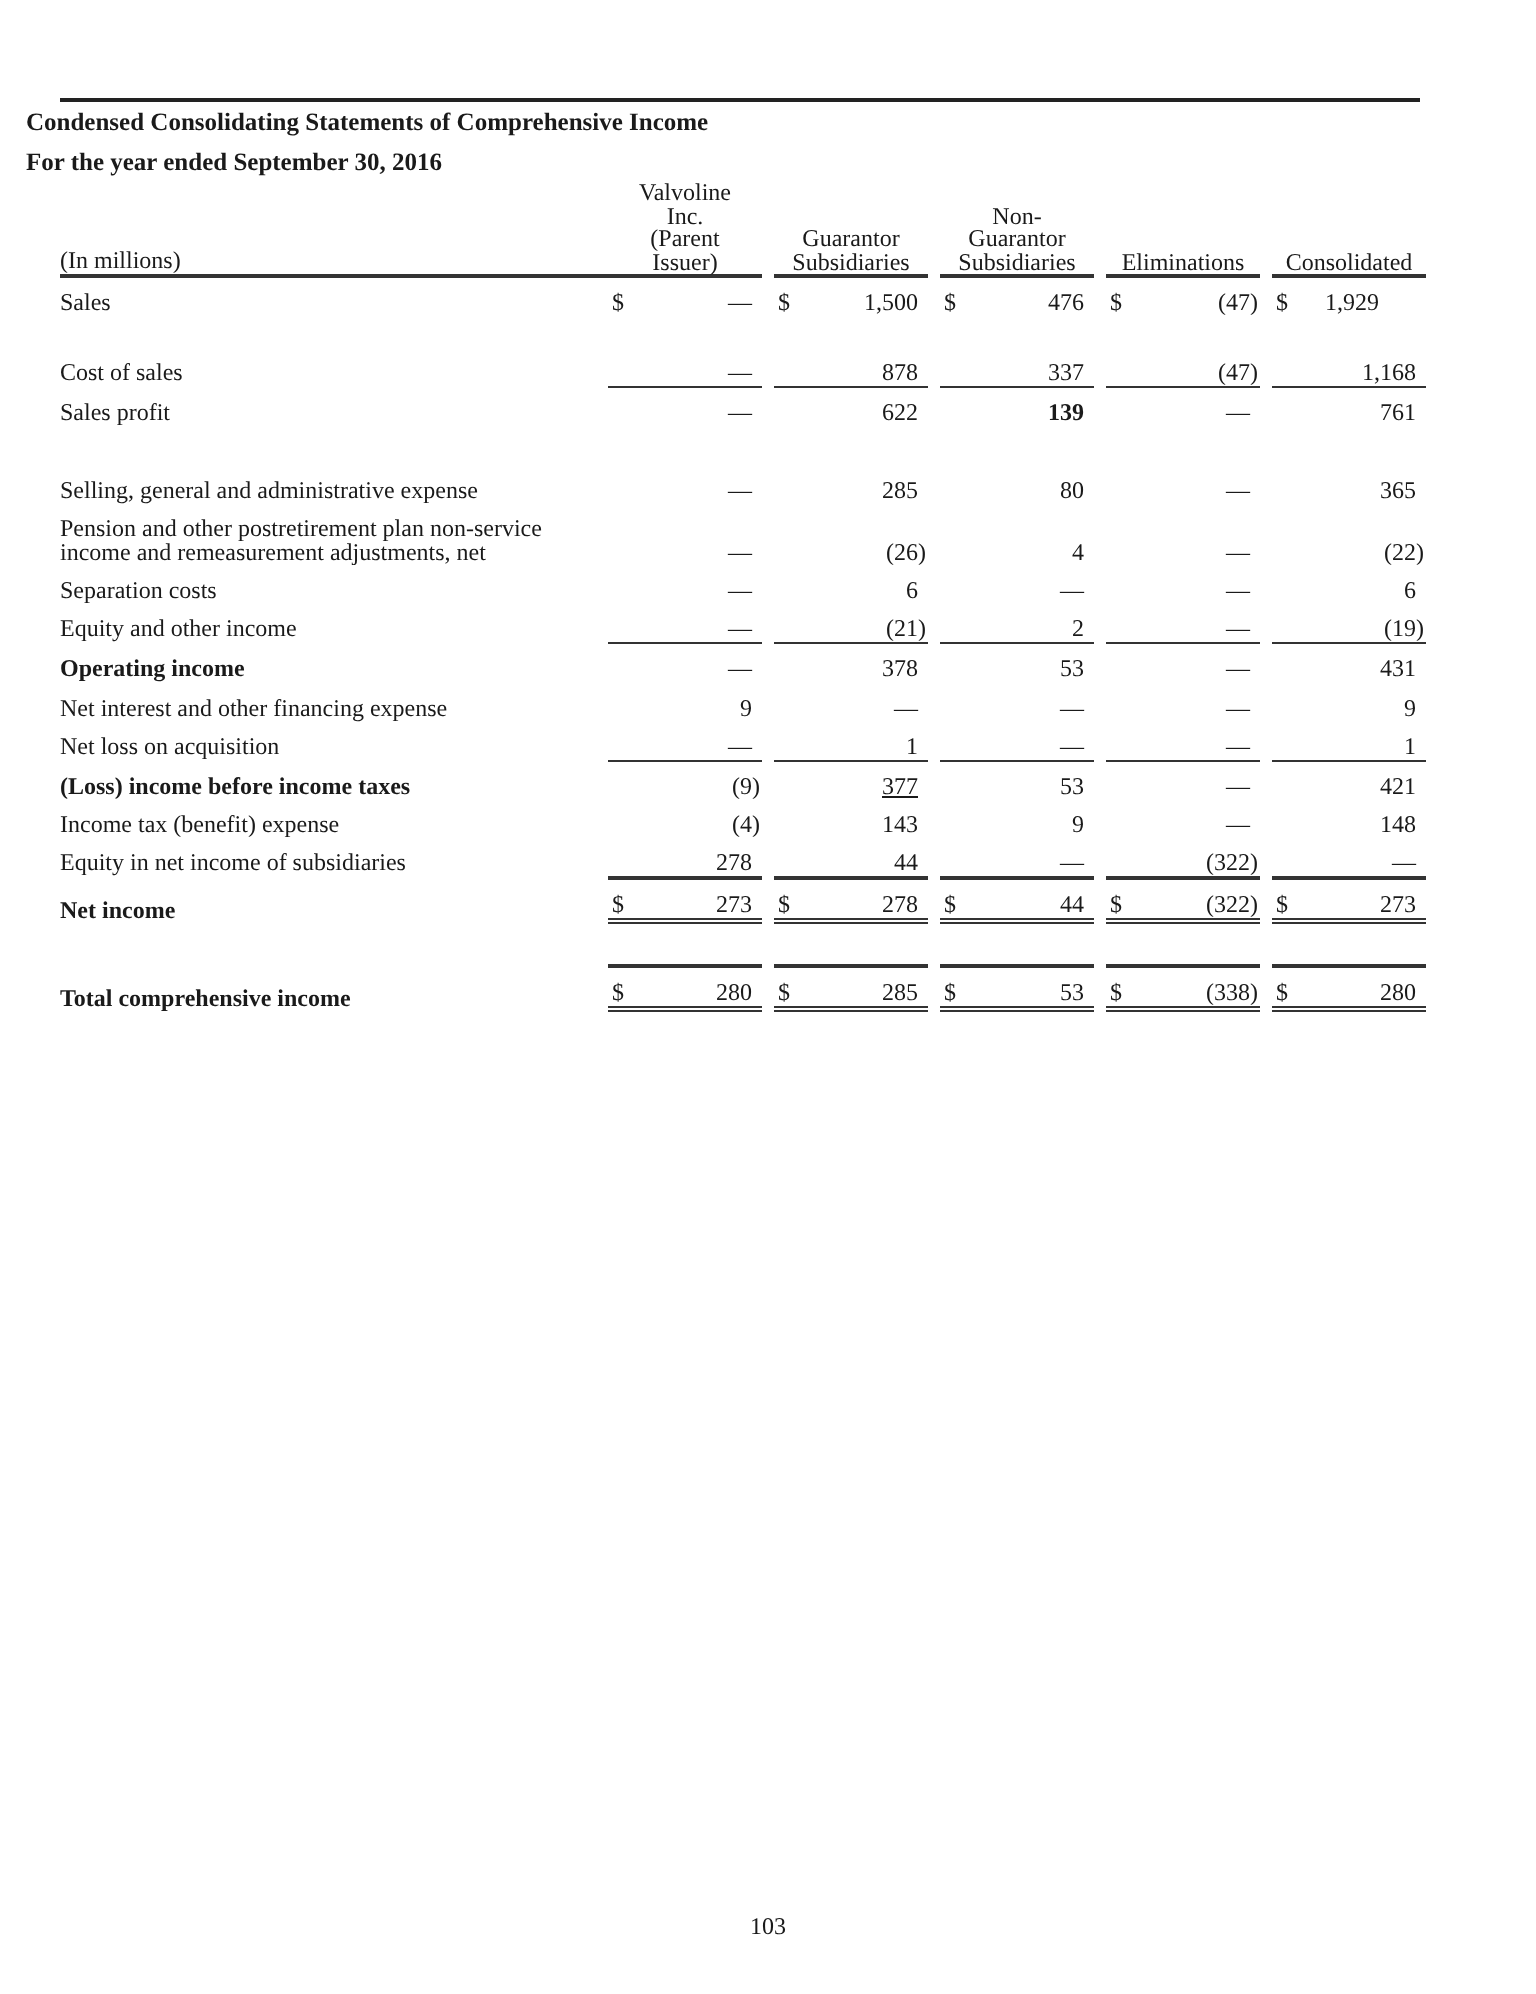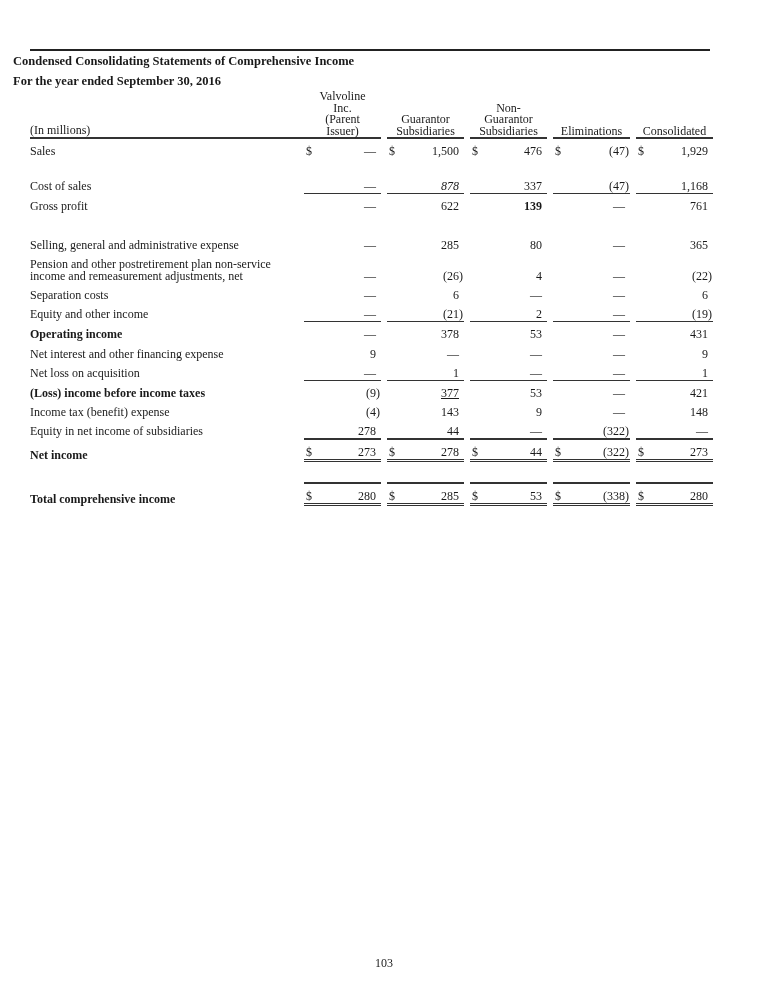--- a/index.html
+++ b/index.html
@@ -120,37 +120,37 @@
         <td class="num">
           <div class="cell">
             <span class="dol">$</span>
             <span class="val">(47)</span>
           </div>
         </td>
         <td></td>
         <td class="num">
           <div class="cell">
             <span class="dol">$</span>
-            <span class="val" style="padding-right: 4px;">1,929</span>
+            <span class="val" style="padding-right: 4px; text-align: center;">1,929</span>
           </div>
         </td>
       </tr>
       <tr class="row">
         <td class="lbl">Cost of sales</td>
         <td class="num">
           <div class="cell">
             <span class="dol"></span>
             <span class="val" style="padding-right: 4px;">—</span>
           </div>
         </td>
         <td></td>
         <td class="num">
           <div class="cell">
             <span class="dol"></span>
-            <span class="val" style="padding-right: 4px; font-style: italic;">878</span>
+            <span class="val" style="padding-right: 4px;">878</span>
           </div>
         </td>
         <td></td>
         <td class="num">
           <div class="cell">
             <span class="dol"></span>
             <span class="val" style="padding-right: 4px;">337</span>
           </div>
         </td>
         <td></td>
@@ -162,21 +162,21 @@
         </td>
         <td></td>
         <td class="num">
           <div class="cell">
             <span class="dol"></span>
             <span class="val" style="padding-right: 4px; margin-top: 21px;">1,168</span>
           </div>
         </td>
       </tr>
       <tr class="row">
-        <td class="lbl">Gross profit</td>
+        <td class="lbl">Sales profit</td>
         <td class="num b-top">
           <div class="cell">
             <span class="dol"></span>
             <span class="val" style="padding-right: 4px;">—</span>
           </div>
         </td>
         <td></td>
         <td class="num b-top">
           <div class="cell">
             <span class="dol"></span>

